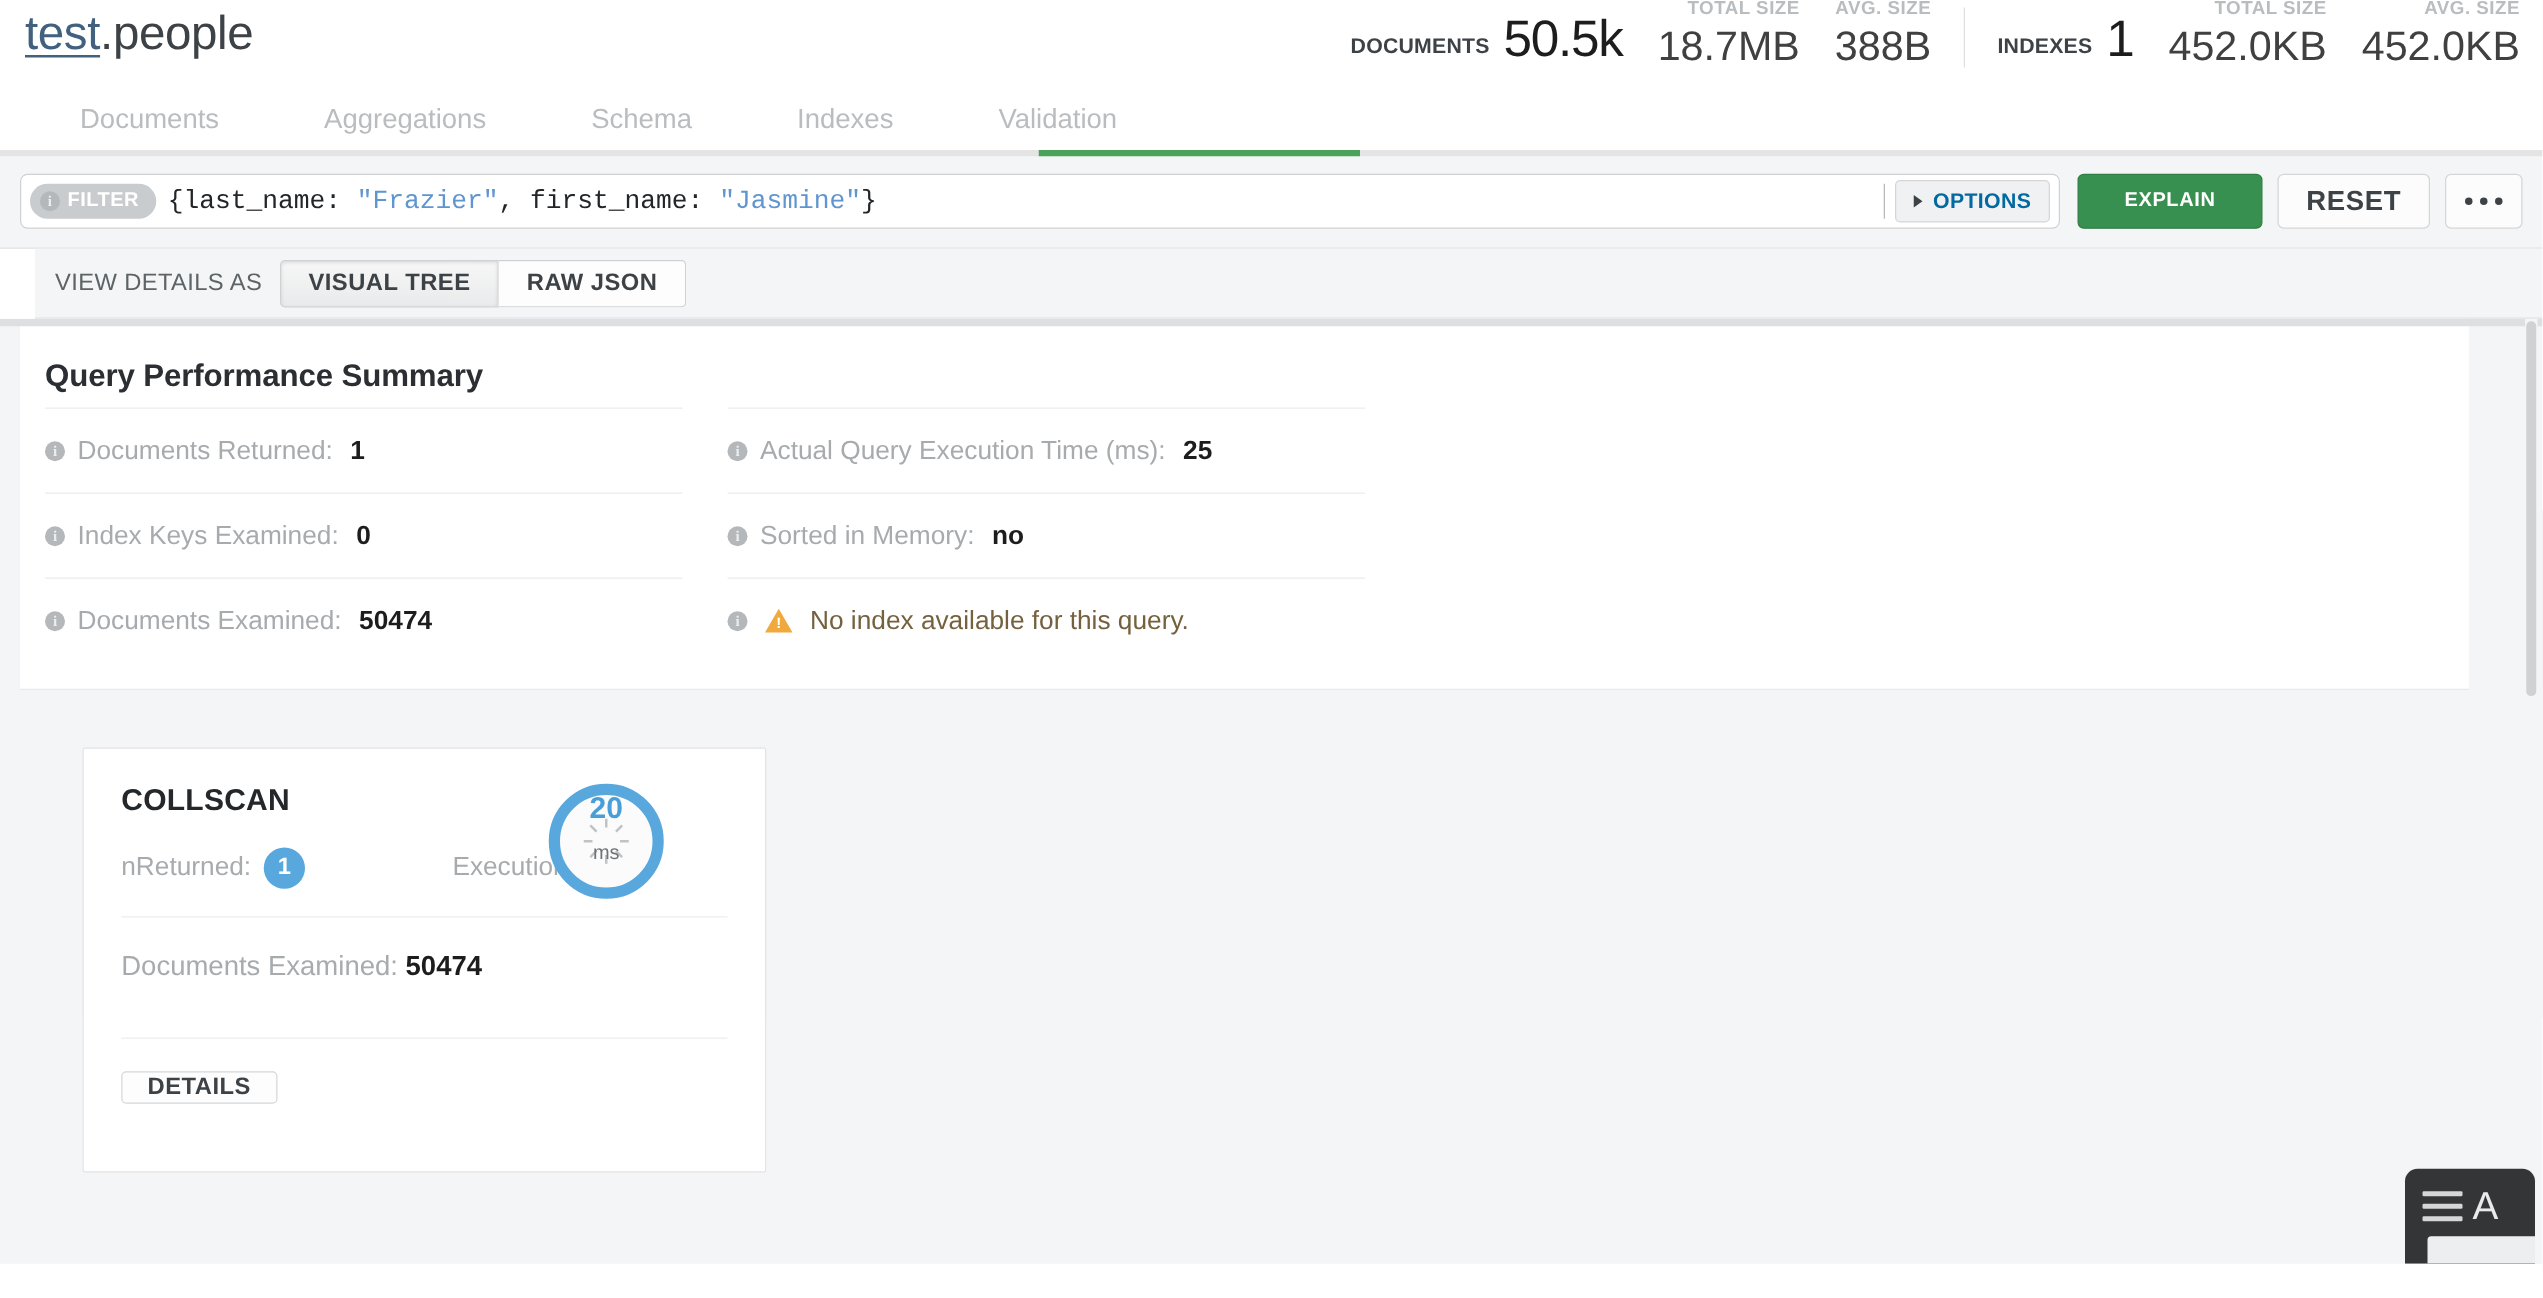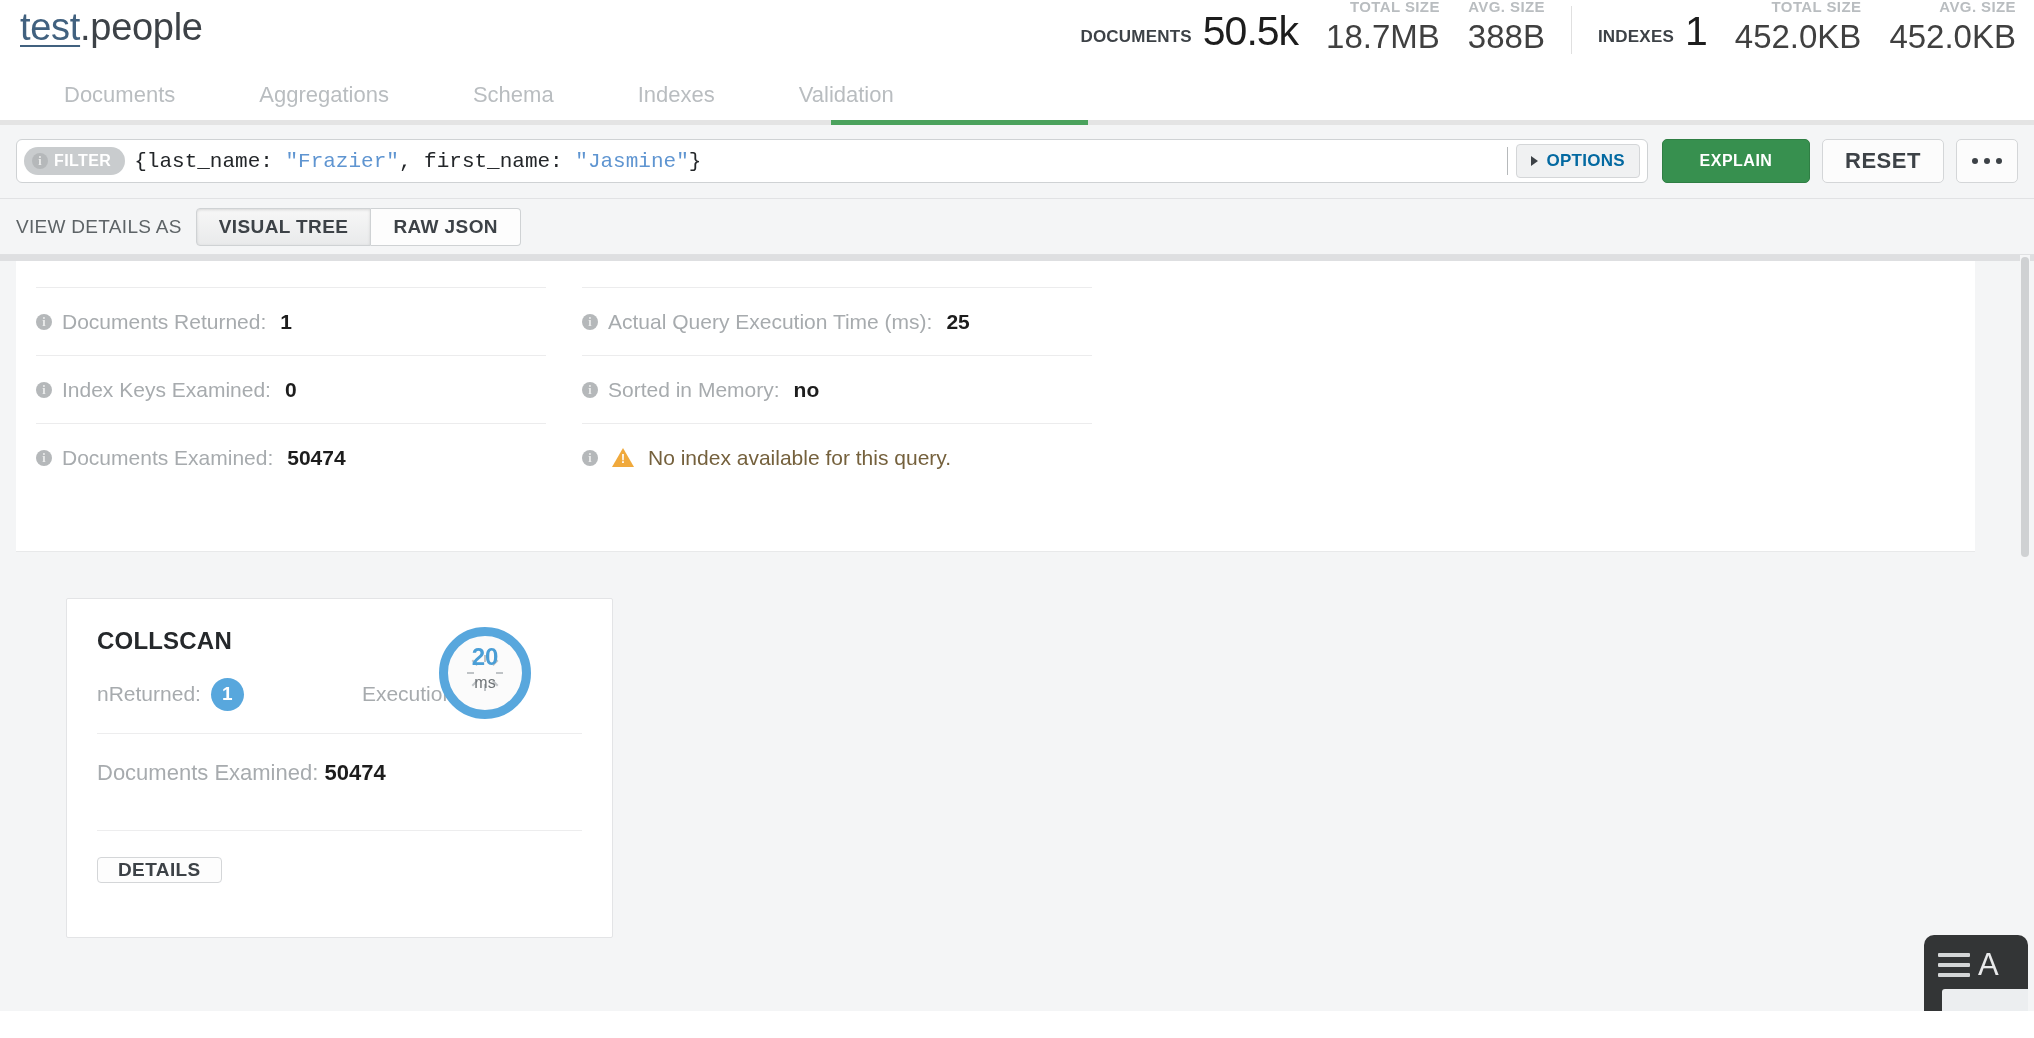--- a/index.html
+++ b/index.html
@@ -258,20 +258,21 @@
   }
 
   
   .view-as-bar {
     background: #f4f5f6;
     height: 56px;
     display: flex;
     align-items: center;
     padding-left: 16px;
     border-bottom: 1px solid #dfe0e2;
+    margin-left: 28px;
   }
   .view-as-label {
     font-size: 19px;
     color: #5d6366;
     letter-spacing: 0.3px;
     margin-right: 14px;
   }
   .seg-group { display: flex; }
   .seg {
     height: 38px;
@@ -443,21 +444,21 @@
   }
   .clock-tick::after {
     content: "";
     position: absolute;
     left: 0; bottom: 0;
     width: 2px; height: 7px;
     background: #bfc3c6;
   }
   .clock-val {
     position: absolute;
-    left: 0; right: 0; top: 18px;
+    left: 0; right: 0; top: 8px;
     text-align: center;
     font-size: 24px;
     font-weight: bold;
     color: #4a9ed6;
     line-height: 1;
   }
   .clock-unit {
     position: absolute;
     left: 0; right: 0; top: 48px;
     text-align: center;
@@ -600,20 +601,21 @@
   <span class="seg-group">
     <span class="seg active">VISUAL TREE</span>
     <span class="seg">RAW JSON</span>
   </span>
 </div>
 
 <div class="content">
   <div class="hscroll-top"></div>
 
   <div class="summary-panel">
+    <div class="summary-title">Query Performance Summary</div>
     <div class="summary-cols">
 
       <div class="summary-col">
         <div class="summary-row">
           <span class="info-dot">i</span>
           <span>Documents Returned:</span>
           <span class="val">1</span>
         </div>
         <div class="summary-row">
           <span class="info-dot">i</span>

